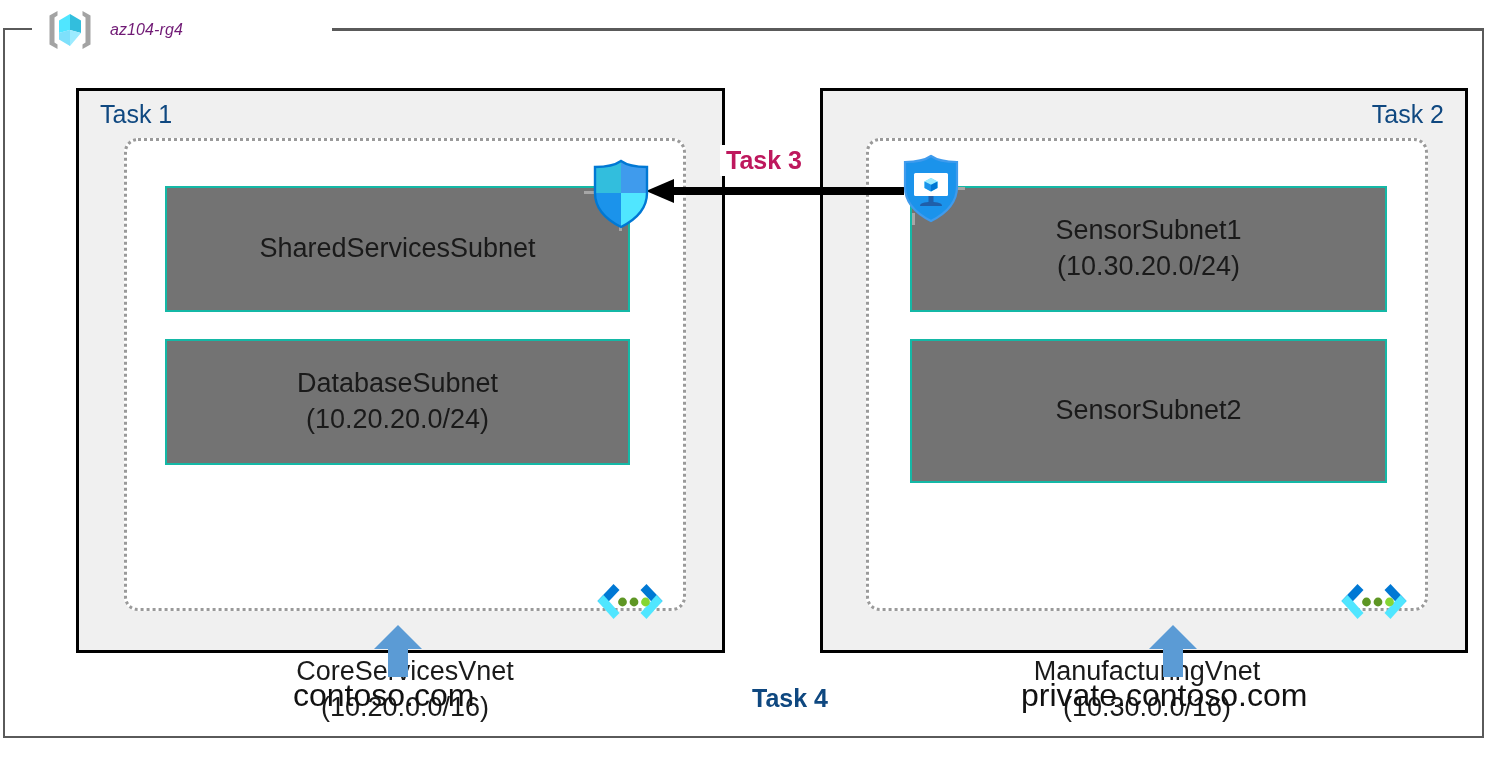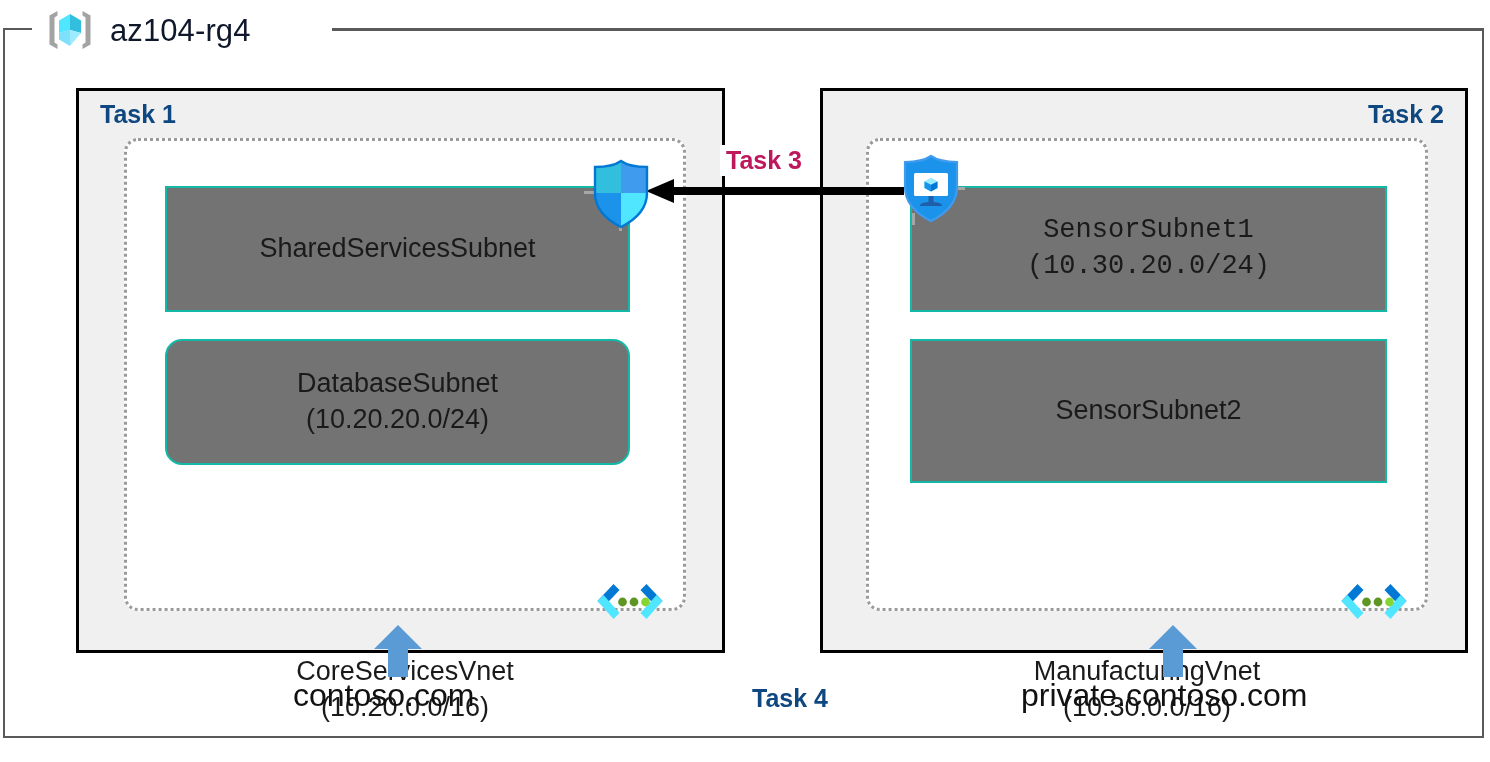--- a/index.html
+++ b/index.html
@@ -50,25 +50,26 @@
     align-items: center;
     gap: 14px;
     background: transparent;
   }
   .rg-icon {
     width: 52px;
     height: 44px;
     display: block;
   }
   .rg-title {
-    font-size: 31px;
-    color: #0f172a;
+    font-size: 16px;
+    color: #701a75;
     white-space: nowrap;
     line-height: 1;
     letter-spacing: 0.1px;
+    font-style: italic;
   }
   
   .rg-rule {
     position: absolute;
     left: 300px;
     top: 29px;
     width: 1184px;
     height: 2px;
     background: #5a5a5a;
   }
@@ -80,21 +81,21 @@
     border: 3px solid #000000;
     box-sizing: border-box;
   }
   #task1-panel { left: 76px;  top: 88px; width: 649px; height: 565px; }
   #task2-panel { left: 820px; top: 88px; width: 648px; height: 565px; }
 
   .task-heading {
     position: absolute;
     top: 10px;
     font-size: 25px;
-    font-weight: bold;
+    font-weight: normal;
     color: #0f4880;
     line-height: 1.1;
     white-space: nowrap;
   }
   #task1-heading { left: 21px; }
   #task2-heading { right: 21px; }
 
   
   .vnet-box {
     position: absolute;
@@ -122,22 +123,22 @@
     position: absolute;
     background: #737373;
     border: 2px solid #14b8a6;
     box-sizing: border-box;
     display: flex;
     flex-direction: column;
     align-items: center;
     justify-content: center;
   }
   #subnet-shared   { left: 165px;  top: 186px; width: 465px; height: 126px; }
-  #subnet-database { left: 165px;  top: 339px; width: 465px; height: 126px; border-radius: 17px; }
-  #subnet-sensor1  { left: 910px;  top: 186px; width: 477px; height: 126px; font-family: Liberation Mono, monospace; }
+  #subnet-database { left: 165px;  top: 339px; width: 465px; height: 126px; }
+  #subnet-sensor1  { left: 910px;  top: 186px; width: 477px; height: 126px; }
   #subnet-sensor2  { left: 910px;  top: 339px; width: 477px; height: 144px; }
 
   .subnet-text {
     text-align: center;
     font-size: 27px;
     line-height: 1.32;
     color: #1a1a1a;
     white-space: nowrap;
   }
 

